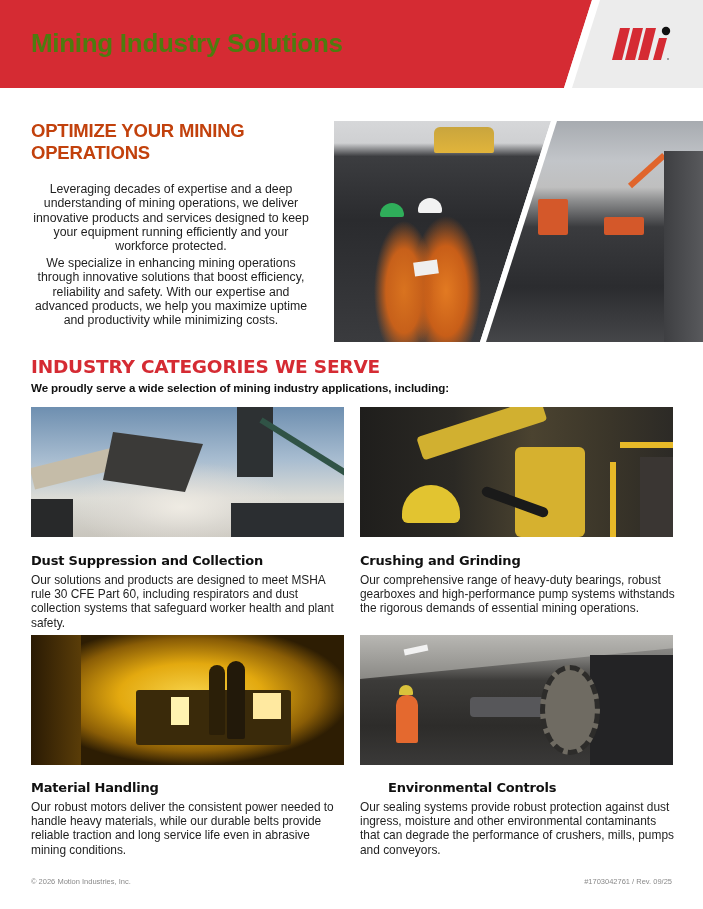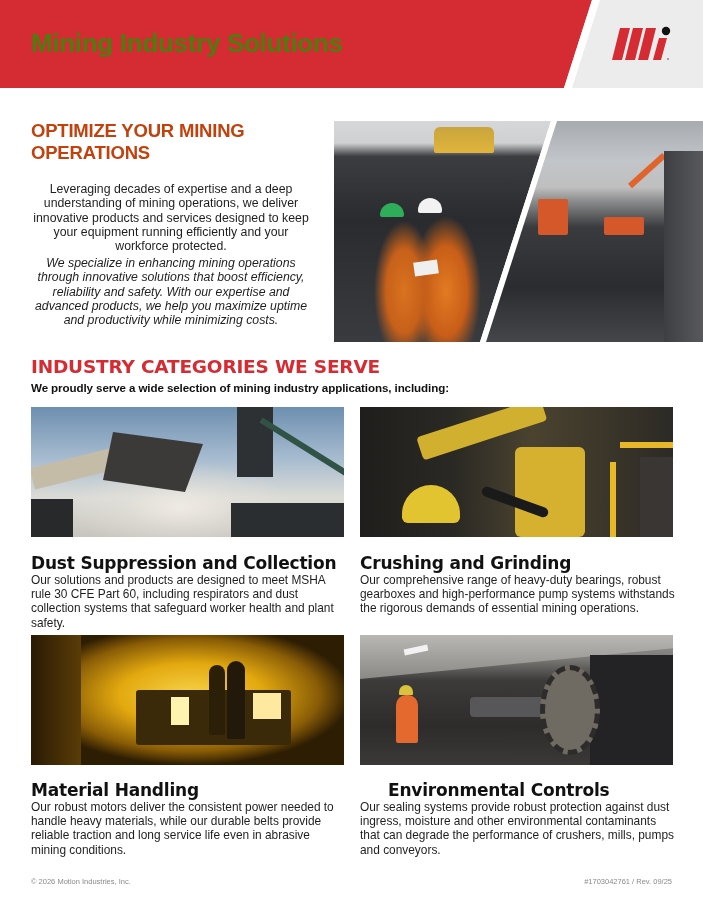--- a/index.html
+++ b/index.html
@@ -12,21 +12,21 @@
       clip-path: polygon(0 0, 592px 0, 564px 88px, 0 88px); }
     .header-white-stripe { position: absolute; left: 0; top: 0; width: 703px; height: 88px; background: #ffffff;
       clip-path: polygon(592px 0, 600px 0, 572px 88px, 564px 88px); }
     .header-title { position: absolute; left: 31px; top: 28px; color: #4d7c0f; font-size: 26px; font-weight: 700; letter-spacing: -0.3px; }
     .logo { position: absolute; left: 612px; top: 26px; width: 62px; height: 36px; }
 
     
     .intro-heading { position: absolute; left: 31px; top: 120px; width: 290px; color: #c2410c; font-size: 18.5px; font-weight: 800; line-height: 22px; letter-spacing: -0.2px; font-family: Liberation Sans, sans-serif; }
     .intro-para { position: absolute; left: 31px; width: 280px; font-size: 12.3px; line-height: 14.3px; color: #1e1e1e; text-align: center; }
     .intro-para.p1 { top: 182px; }
-    .intro-para.p2 { top: 256px; font-style: italic; }
+    .intro-para.p2 { top: 256px; }
 
     .hero { position: absolute; left: 334px; top: 121px; width: 369px; height: 221px; overflow: hidden; }
     .hero-left { position: absolute; left: 0; top: 0; width: 369px; height: 221px;
       clip-path: polygon(0 0, 217px 0, 146px 221px, 0 221px);
       background:
         radial-gradient(ellipse 30px 70px at 70px 170px, #d9731f 0%, #c7601a 60%, rgba(0,0,0,0) 100%),
         radial-gradient(ellipse 35px 75px at 112px 170px, #e27a22 0%, #c85e18 60%, rgba(0,0,0,0) 100%),
         linear-gradient(180deg, #d6d7d9 0%, #cfd0d2 10%, #3c3d40 16%, #2a2b2e 45%, #3a3b3e 100%); }
     .hero-left .bulldozer { position: absolute; left: 100px; top: 6px; width: 60px; height: 26px; background: linear-gradient(180deg, #c9a53d, #e1b43b); border-radius: 6px 6px 2px 2px; }
     .hero-left .hat1 { position: absolute; left: 46px; top: 82px; width: 24px; height: 14px; background: #2fae5a; border-radius: 12px 12px 2px 2px; }
@@ -81,21 +81,21 @@
     .img-env { left: 360px; top: 635px;
       background: linear-gradient(180deg, #9a9997 0%, #7c7b78 18%, #3c3b39 35%, #2d2c2a 70%, #3a3938 100%); }
     .img-env .roof { position: absolute; left: 0; top: 0; width: 313px; height: 44px; background: linear-gradient(180deg, #b8b7b3, #8a8985); clip-path: polygon(0 0, 100% 0, 100% 30%, 0 100%); }
     .img-env .shaft { position: absolute; left: 110px; top: 62px; width: 90px; height: 20px; background: #57575a; border-radius: 4px; }
     .img-env .drum { position: absolute; left: 180px; top: 30px; width: 60px; height: 90px; background: #6f6b62; border-radius: 50%; border: 5px dashed #2d2c2a; }
     .img-env .coal { position: absolute; left: 230px; top: 20px; width: 83px; height: 110px; background: #232325; }
     .img-env .worker { position: absolute; left: 36px; top: 60px; width: 22px; height: 48px; background: #e4692f; border-radius: 10px 10px 2px 2px; }
     .img-env .worker-hat { position: absolute; left: 39px; top: 50px; width: 14px; height: 10px; background: #d9c23c; border-radius: 7px 7px 1px 1px; }
     .img-env .light { position: absolute; left: 44px; top: 12px; width: 24px; height: 6px; background: #f2f2f2; transform: rotate(-12deg); }
 
-    .card-title { position: absolute; font-size: 17px; font-weight: 800; color: #111; letter-spacing: -0.2px; font-family: "DejaVu Sans", sans-serif; }
+    .card-title { position: absolute; font-size: 13px; font-weight: 800; color: #111; letter-spacing: -0.2px; font-family: "DejaVu Sans", sans-serif; }
     .card-text { position: absolute; font-size: 11.9px; line-height: 14.2px; color: #1e1e1e; width: 315px; }
 
     .t-dust { left: 31px; top: 553px; }
     .x-dust { left: 31px; top: 573px; }
     .t-crush { left: 360px; top: 553px; }
     .x-crush { left: 360px; top: 573px; }
     .t-material { left: 31px; top: 780px; }
     .x-material { left: 31px; top: 800px; }
     .t-env { left: 360px; top: 780px; margin-left: 28px; }
     .x-env { left: 360px; top: 800px; }

